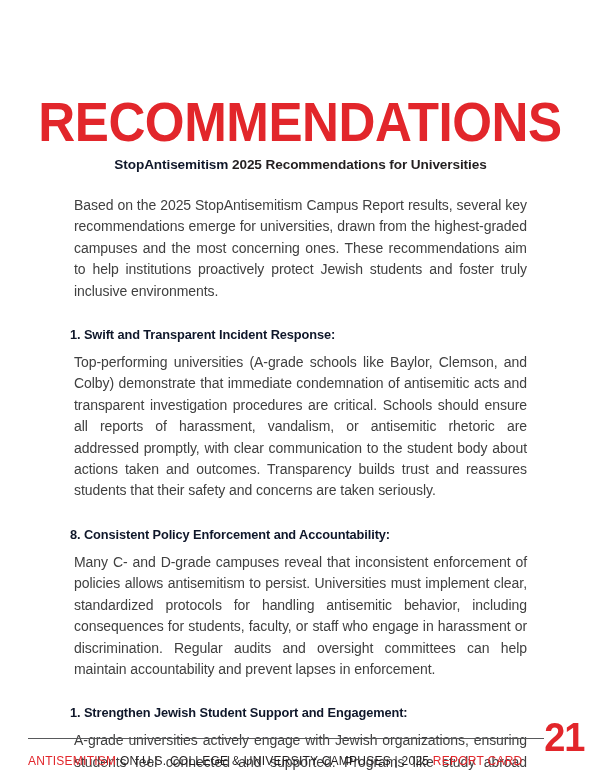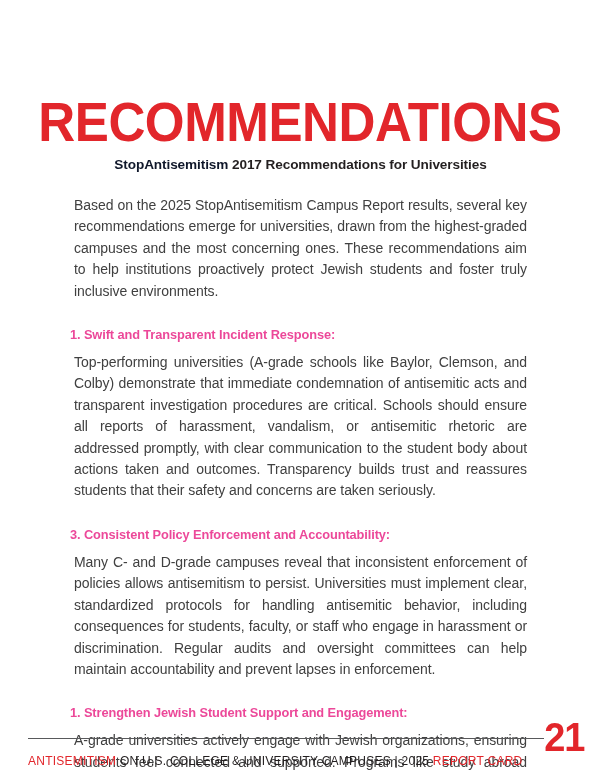--- a/index.html
+++ b/index.html
@@ -67,21 +67,21 @@
     text-justify: inter-word;
     color: #404040;
     letter-spacing: -0.05px;
   }
 
   h2.section-heading {
     margin: 0;
     font-size: 12.8px;
     line-height: 20px;
     font-weight: bold;
-    color: #ec4899;
+    color: #0f172a;
     letter-spacing: -0.1px;
   }
   .gap-before-heading { height: 19px; }
   .gap-after-heading  { height: 3px; }
 
   
   .footer {
     position: absolute;
     left: 0;
     right: 0;
@@ -124,32 +124,32 @@
 </head>
 <body>
 
 <div class="page">
 
   <h1 class="page-title">RECOMMENDATIONS</h1>
 
   <div class="content">
 
     <div class="subtitle">
-      <span class="brand">StopAntisemitism</span><span class="rest"> 2017 Recommendations for Universities</span>
+      <span class="brand">StopAntisemitism</span><span class="rest"> 2025 Recommendations for Universities</span>
     </div>
 
     <p class="body-text">Based on the 2025 StopAntisemitism Campus Report results, several key recommendations emerge for universities, drawn from the highest-graded campuses and the most concerning ones. These recommendations aim to help institutions proactively protect Jewish students and foster truly inclusive environments.</p>
 
     <div class="gap-before-heading"></div>
     <h2 class="section-heading">1. Swift and Transparent Incident Response:</h2>
     <div class="gap-after-heading"></div>
     <p class="body-text">Top-performing universities (A-grade schools like Baylor, Clemson, and Colby) demonstrate that immediate condemnation of antisemitic acts and transparent investigation procedures are critical. Schools should ensure all reports of harassment, vandalism, or antisemitic rhetoric are addressed promptly, with clear communication to the student body about actions taken and outcomes. Transparency builds trust and reassures students that their safety and concerns are taken seriously.</p>
 
     <div class="gap-before-heading"></div>
-    <h2 class="section-heading">3. Consistent Policy Enforcement and Accountability:</h2>
+    <h2 class="section-heading">8. Consistent Policy Enforcement and Accountability:</h2>
     <div class="gap-after-heading"></div>
     <p class="body-text">Many C- and D-grade campuses reveal that inconsistent enforcement of policies allows antisemitism to persist. Universities must implement clear, standardized protocols for handling antisemitic behavior, including consequences for students, faculty, or staff who engage in harassment or discrimination. Regular audits and oversight committees can help maintain accountability and prevent lapses in enforcement.</p>
 
     <div class="gap-before-heading"></div>
     <h2 class="section-heading">1. Strengthen Jewish Student Support and Engagement:</h2>
     <div class="gap-after-heading"></div>
     <p class="body-text">A-grade universities actively engage with Jewish organizations, ensuring students feel connected and supported. Programs like study abroad partnerships in Israel, Jewish cultural events, and educational initiatives on antisemitism reinforce inclusion. Schools should expand funding, advisory boards, and mentorship opportunities for Jewish students to cultivate a sense of community and resilience.</p>
 
   </div>
 

